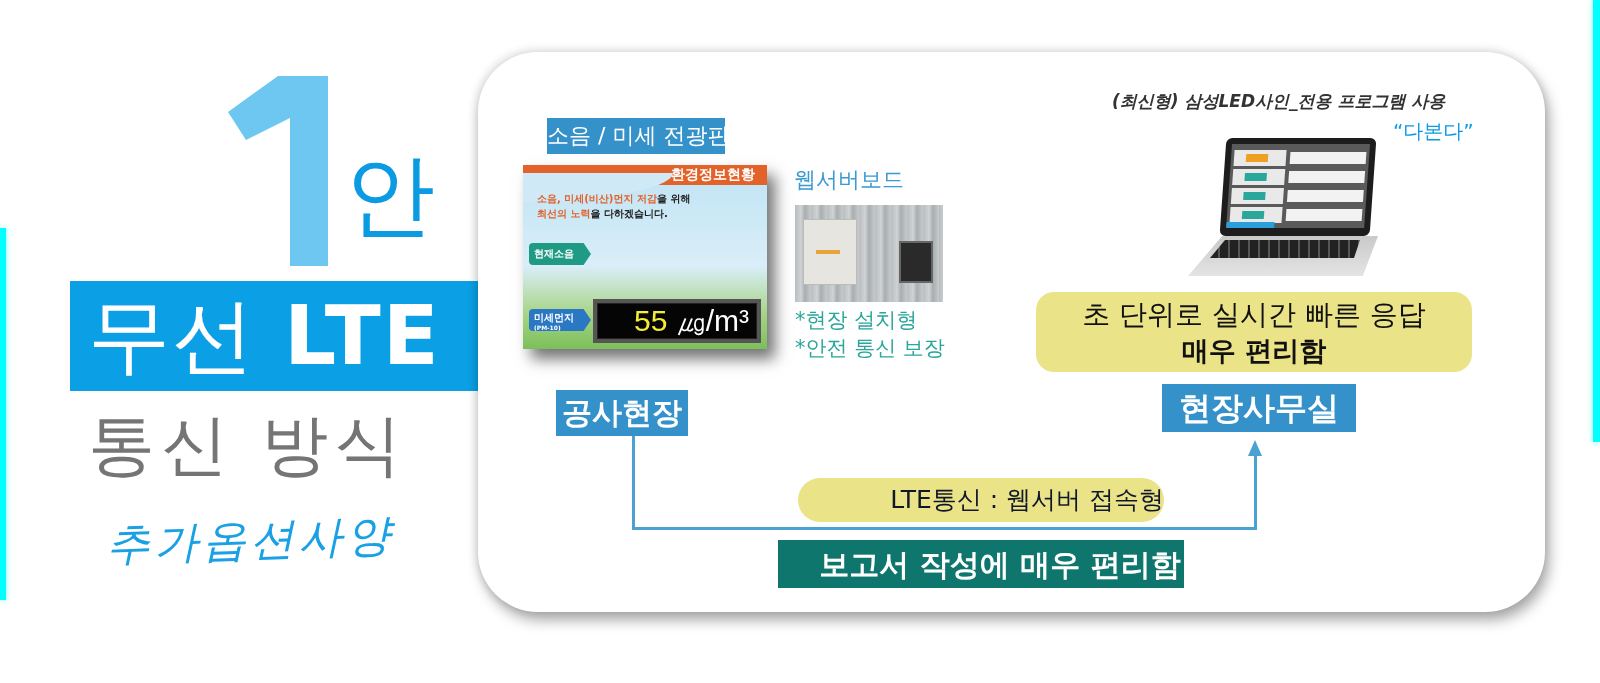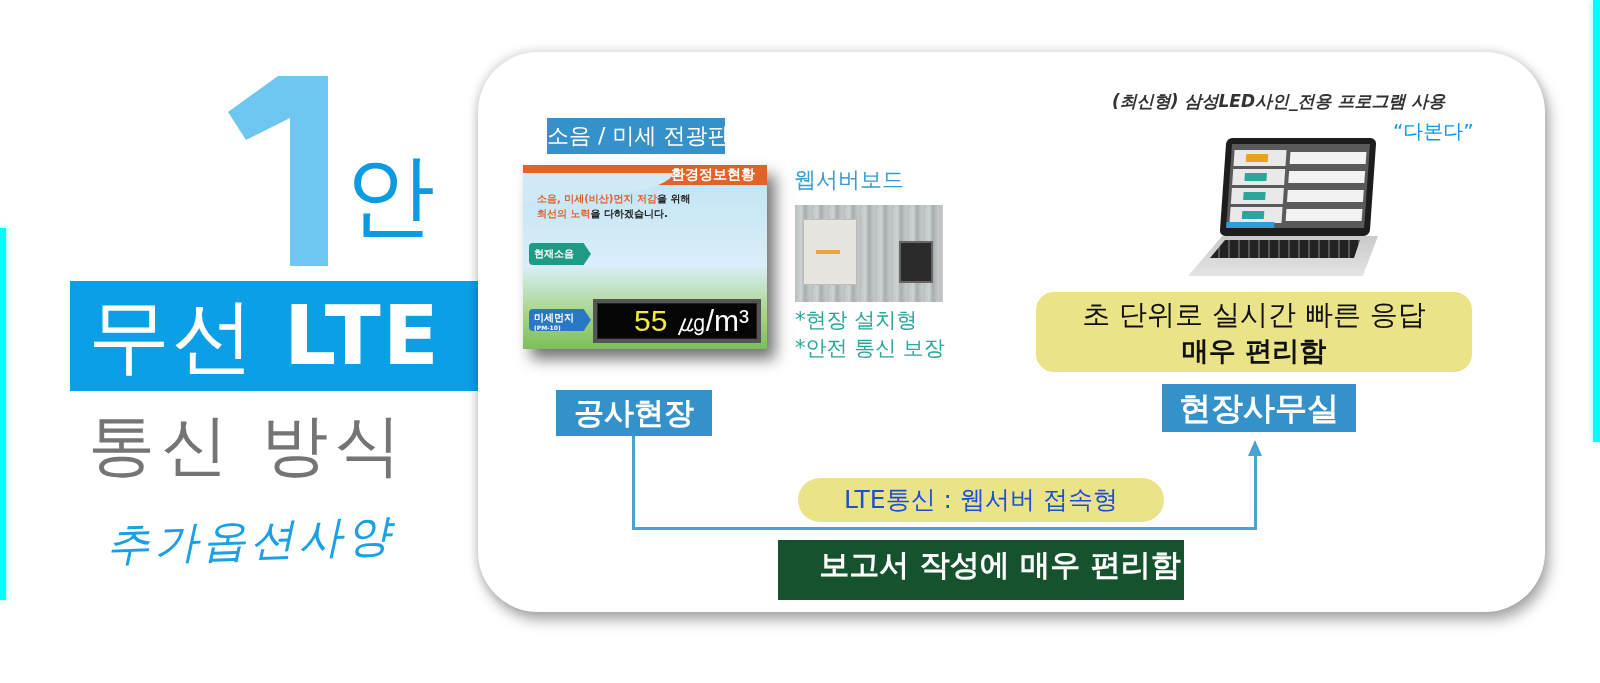--- a/index.html
+++ b/index.html
@@ -14,21 +14,21 @@
   .lte-text { position: absolute; left: 88px; top: 290px; font-size: 82px; line-height: 92px; color: #ffffff; white-space: nowrap; letter-spacing: 2px; }
   .lte-text b { font-weight: bold; }
   .tongsin { position: absolute; left: 88px; top: 398px; font-size: 67px; line-height: 95px; color: #757575; white-space: nowrap; letter-spacing: 6px; }
   .option { position: absolute; left: 106px; top: 510px; font-size: 44px; line-height: 60px; color: #1aa0e4; white-space: nowrap; font-style: italic; letter-spacing: 4px; transform: rotate(-2deg); }
 
   
   .card { position: absolute; left: 478px; top: 52px; width: 1067px; height: 560px; background: #ffffff; border-radius: 60px; box-shadow: 4px 8px 14px rgba(0,0,0,0.35), -2px -2px 10px rgba(0,0,0,0.12); }
 
   .blue-label { position: absolute; background: #3591c9; color: #ffffff; font-weight: bold; text-align: center; white-space: nowrap; }
   .lbl-board { left: 547px; top: 118px; width: 178px; height: 36px; font-size: 22px; line-height: 36px; font-weight: normal; }
-  .lbl-site { left: 556px; top: 390px; width: 156px; height: 46px; font-size: 30px; line-height: 46px; }
+  .lbl-site { left: 556px; top: 390px; width: 132px; height: 46px; font-size: 30px; line-height: 46px; }
   .lbl-office { left: 1162px; top: 384px; width: 194px; height: 48px; font-size: 32px; line-height: 48px; }
 
   
   .board { position: absolute; left: 523px; top: 165px; width: 244px; height: 184px; background: linear-gradient(#bfe3f4 0%, #d9eef8 55%, #a9d58a 80%, #7cbf5a 100%); box-shadow: 8px 10px 14px rgba(0,0,0,0.55); overflow: hidden; }
   .board-header { position: absolute; left: 0; top: 0; width: 100%; height: 20px; background: #e2622a; }
   .board-header-curve { position: absolute; left: -30px; top: 8px; width: 180px; height: 30px; background: #cfe9f6; border-radius: 0 0 100% 0 / 0 0 100% 0; }
   .board-title { position: absolute; right: 12px; top: 1px; color: #fff; font-size: 14px; font-weight: bold; }
   .board-msg { position: absolute; left: 14px; top: 26px; font-size: 10px; line-height: 15px; font-weight: bold; color: #222; white-space: nowrap; }
   .board-msg .hl { color: #e2622a; }
   .tag { position: absolute; left: 6px; height: 22px; padding: 0 8px 0 5px; color: #fff; font-size: 10px; font-weight: bold; line-height: 22px; border-radius: 4px 0 0 4px; clip-path: polygon(0 0, 88% 0, 100% 50%, 88% 100%, 0 100%); }
@@ -68,22 +68,22 @@
 
   .yellow-box { position: absolute; left: 1036px; top: 292px; width: 436px; height: 80px; background: #ebe387; border-radius: 18px; text-align: center; color: #111; }
   .yellow-box .l1 { font-size: 28px; line-height: 38px; margin-top: 4px; }
   .yellow-box .l2 { font-size: 27px; line-height: 34px; font-weight: bold; }
 
   
   .line-v1 { position: absolute; left: 632px; top: 436px; width: 3px; height: 94px; background: #4aa2d2; }
   .line-h { position: absolute; left: 632px; top: 527px; width: 625px; height: 3px; background: #4aa2d2; }
   .line-v2 { position: absolute; left: 1254px; top: 452px; width: 3px; height: 78px; background: #4aa2d2; }
   .arrow-up { position: absolute; left: 1248px; top: 440px; width: 0; height: 0; border-left: 7px solid transparent; border-right: 7px solid transparent; border-bottom: 16px solid #4aa2d2; }
-  .lte-pill { position: absolute; left: 798px; top: 478px; width: 366px; height: 44px; background: #ebe387; border-radius: 22px; text-align: center; font-size: 25px; line-height: 44px; color: #1d4ed8; white-space: nowrap; }
-  .orange-box { position: absolute; left: 778px; top: 540px; width: 406px; height: 60px; background: #14532d; color: #fff; text-align: center; font-size: 30px; line-height: 50px; font-weight: bold; white-space: nowrap; padding-left: 38px; }
+  .lte-pill { position: absolute; left: 798px; top: 478px; width: 366px; height: 44px; background: #ebe387; border-radius: 22px; text-align: right; font-size: 25px; line-height: 44px; color: #0f172a; white-space: nowrap; }
+  .orange-box { position: absolute; left: 778px; top: 540px; width: 406px; height: 48px; background: #0f766e; color: #fff; text-align: center; font-size: 30px; line-height: 50px; font-weight: bold; white-space: nowrap; padding-left: 38px; }
 </style>
 </head>
 <body>
 
 <div class="cyan-bar-left"></div>
 <div class="cyan-bar-right"></div>
 
 <svg class="one-shape" viewBox="0 0 100 190">
   <polygon points="50,0 100,0 100,190 62,190 62,42 18,64 0,36" fill="#6ec7f1"></polygon>
 </svg>

